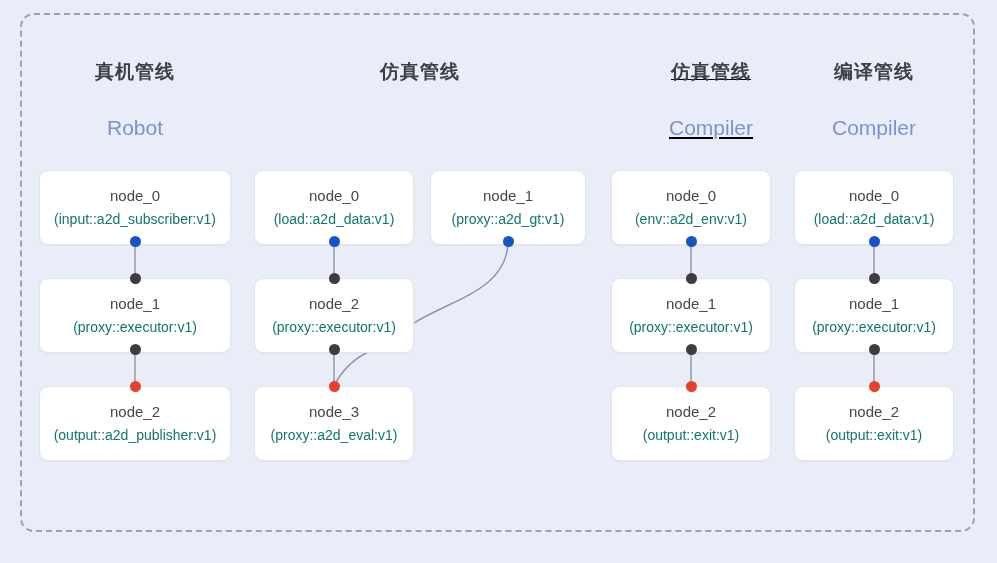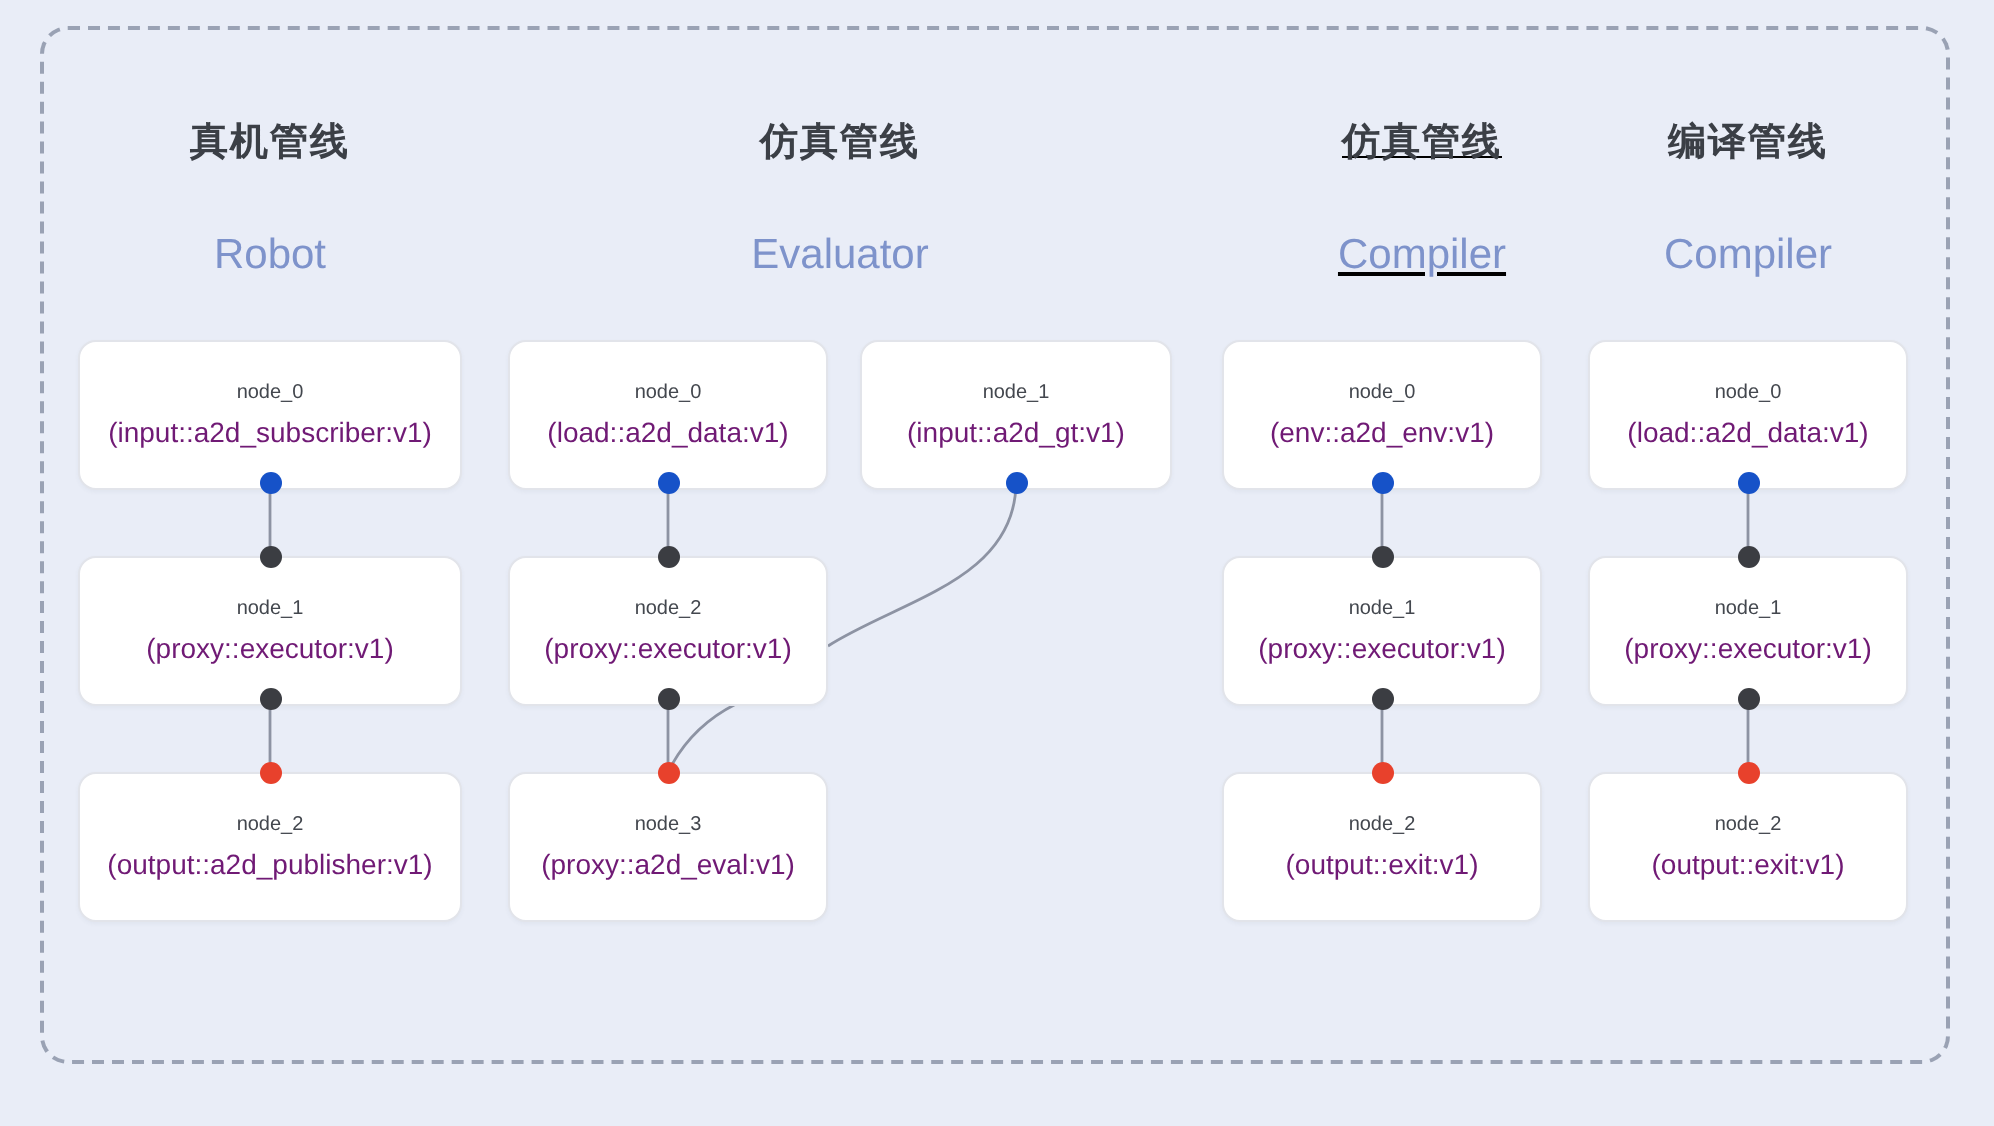--- a/index.html
+++ b/index.html
@@ -66,29 +66,29 @@
     border: 1px solid #e2e4ea;
     border-radius: 9px;
     box-sizing: border-box;
     display: flex;
     flex-direction: column;
     align-items: center;
     justify-content: center;
     box-shadow: 0 1px 2px rgba(60,70,95,0.05);
   }
   .node-id {
-    font-size: 10px;
+    font-size: 15px;
     color: #43474e;
     line-height: 1.1;
     margin-bottom: 7px;
     white-space: nowrap;
   }
   .node-type {
     font-size: 14px;
-    color: #701a75;
+    color: #0f766e;
     line-height: 1.1;
     white-space: nowrap;
   }
   
   .port {
     position: absolute;
     width: 11px;
     height: 11px;
     border-radius: 50%;
     box-sizing: border-box;
@@ -118,21 +118,20 @@
       <path d="M874,349 L874,386" fill="none" stroke="#8d93a3" stroke-width="1.4"></path>
     </svg>
 
   <div id="headers-layer">
       <div class="col-header" style="left: -15px; top: 62px; width: 300px;">
         <div class="col-title">真机管线</div>
         <div class="col-sub">Robot</div>
       </div>
       <div class="col-header" style="left: 270px; top: 62px; width: 300px;">
         <div class="col-title">仿真管线</div>
-        <div class="col-sub">Evaluator</div>
       </div>
       <div class="col-header" style="left: 561px; top: 62px; width: 300px; text-decoration: underline;">
         <div class="col-title">仿真管线</div>
         <div class="col-sub">Compiler</div>
       </div>
       <div class="col-header" style="left: 724px; top: 62px; width: 300px;">
         <div class="col-title">编译管线</div>
         <div class="col-sub">Compiler</div>
       </div>
     </div>
@@ -148,21 +147,21 @@
       <div class="node" style="left: 39px; top: 386px; width: 192px; height: 75px;">
         <div class="node-id">node_2</div>
         <div class="node-type">(output::a2d_publisher:v1)</div>
       </div>
       <div class="node" style="left: 254px; top: 170px; width: 160px; height: 75px;">
         <div class="node-id">node_0</div>
         <div class="node-type">(load::a2d_data:v1)</div>
       </div>
       <div class="node" style="left: 430px; top: 170px; width: 156px; height: 75px;">
         <div class="node-id">node_1</div>
-        <div class="node-type">(input::a2d_gt:v1)</div>
+        <div class="node-type">(proxy::a2d_gt:v1)</div>
       </div>
       <div class="node" style="left: 254px; top: 278px; width: 160px; height: 75px;">
         <div class="node-id">node_2</div>
         <div class="node-type">(proxy::executor:v1)</div>
       </div>
       <div class="node" style="left: 254px; top: 386px; width: 160px; height: 75px; align-items: center;">
         <div class="node-id">node_3</div>
         <div class="node-type">(proxy::a2d_eval:v1)</div>
       </div>
       <div class="node" style="left: 611px; top: 170px; width: 160px; height: 75px;">

